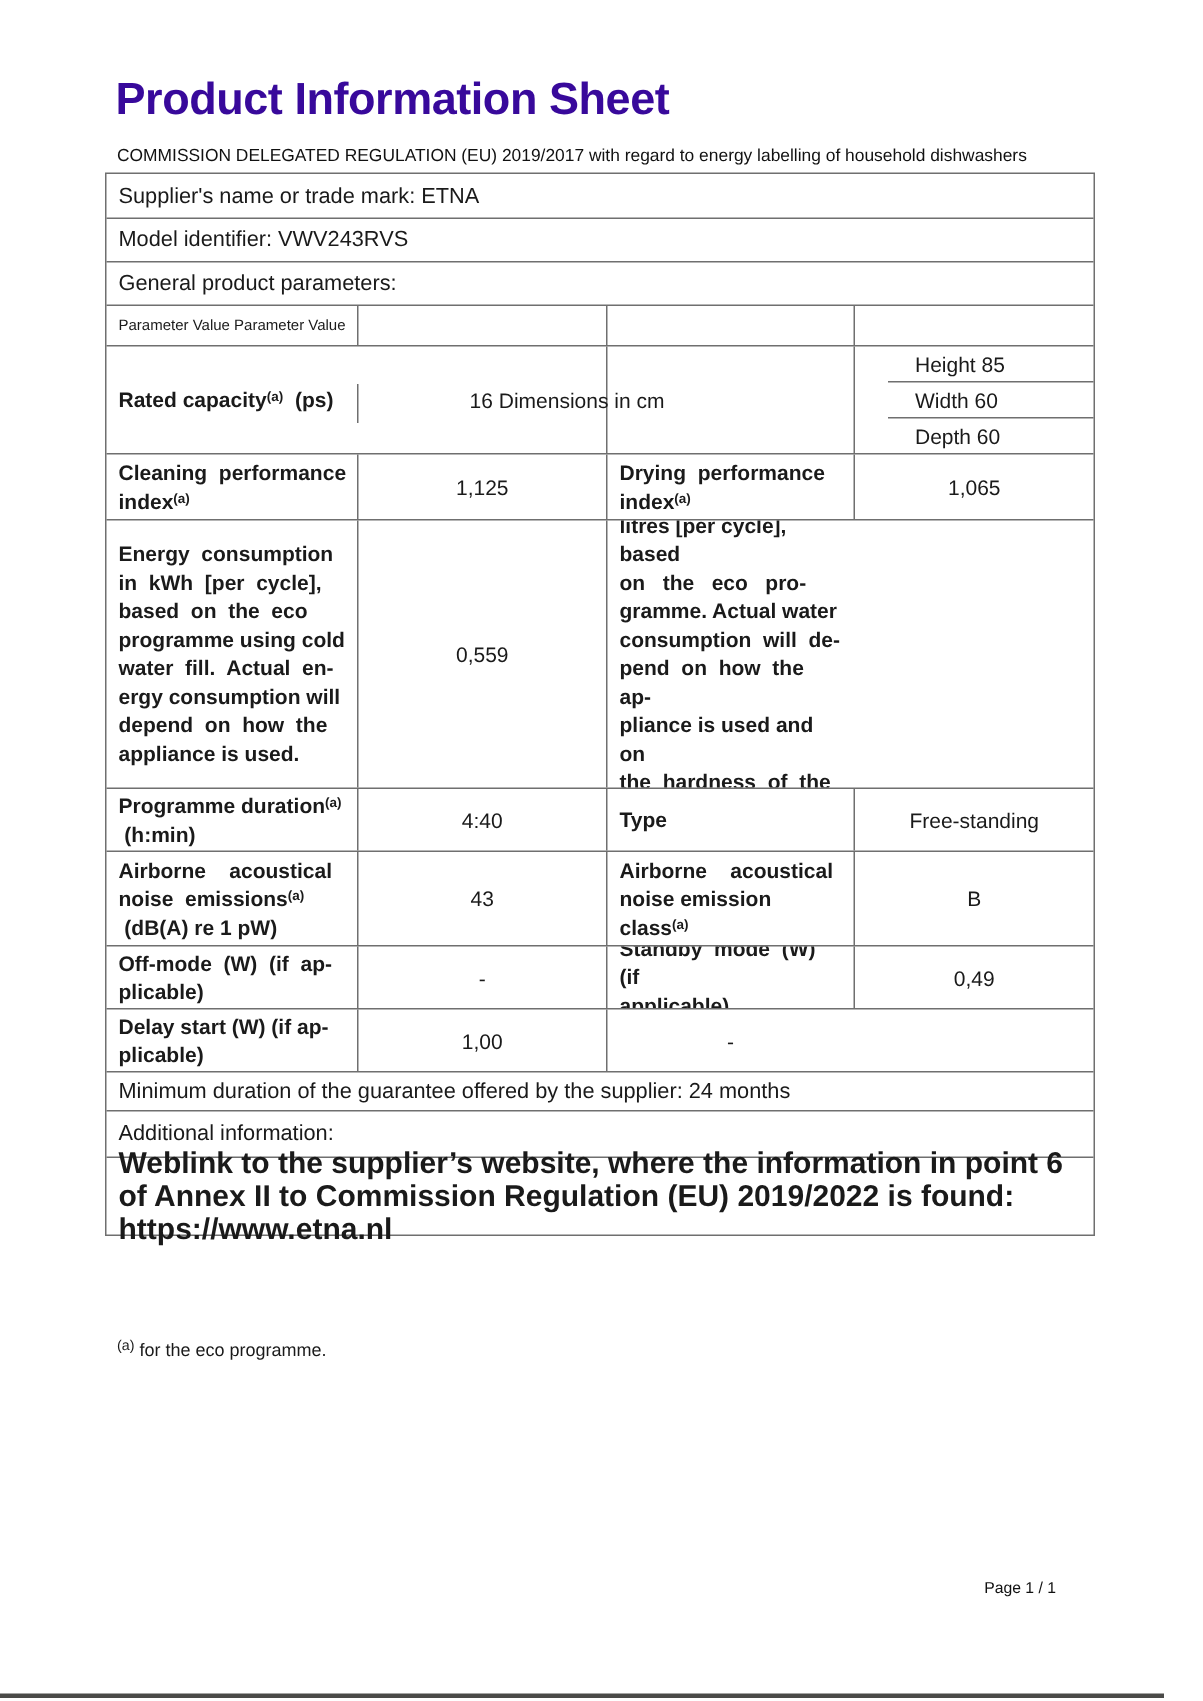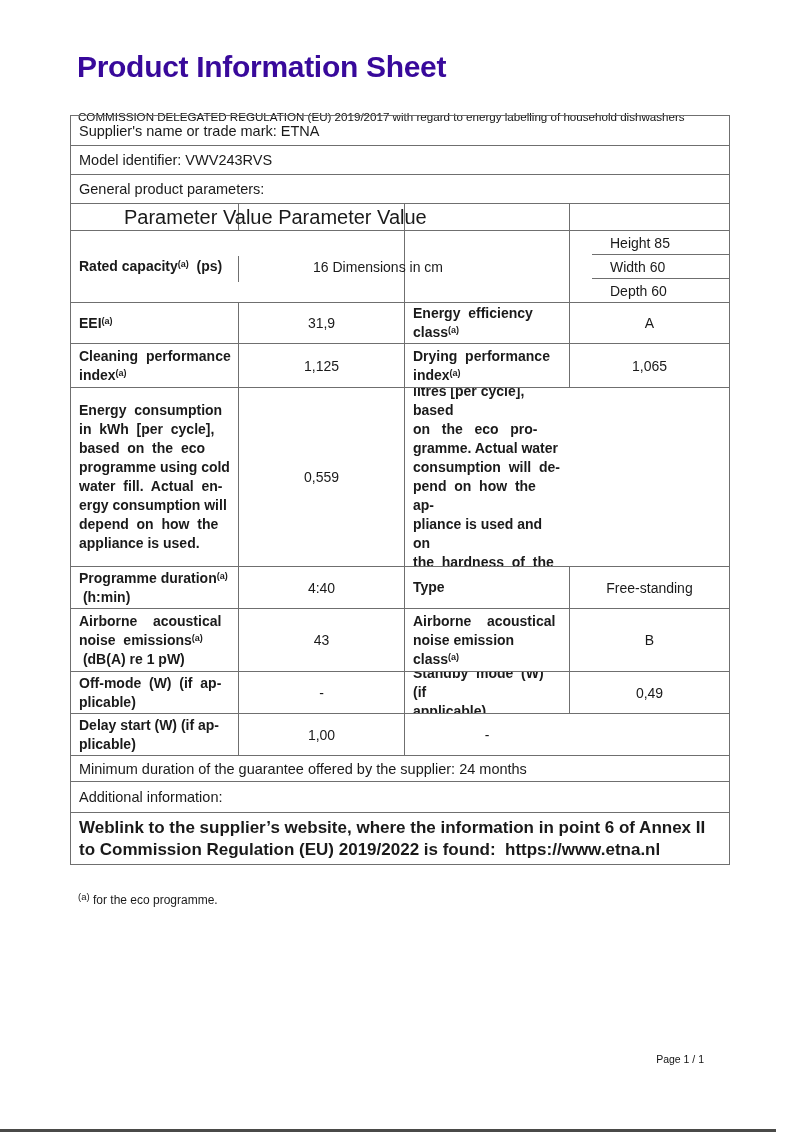--- a/index.html
+++ b/index.html
@@ -15,21 +15,21 @@
     font-family:"Liberation Sans", sans-serif;
     color:var(--ink);
     overflow:hidden;
   }
   .title{
     position:absolute;left:77px;top:50px;width:660px;
     font-size:30px;font-weight:700;letter-spacing:-0.3px;
     color:var(--title);
   }
   .subtitle{
-    position:absolute;left:78px;top:110px;width:680px;
+    position:absolute;left:78px;top:97px;width:680px;
     font-size:11.6px;color:#111;
   }
   .sheet{
     position:absolute;left:70px;top:115px;width:660px;
     border:1px solid var(--line);
     box-sizing:border-box;
     font-size:14px;
   }
   .row{
     box-sizing:border-box;
@@ -45,29 +45,29 @@
   .lt{white-space:pre-wrap;line-height:19px;font-weight:bold;}
   b,.b{font-weight:400;}
   .v2{margin-left:4px;}
   sup.a{font-size:9px;vertical-align:4px;line-height:0;}
   
   .h30{height:30px}.h29{height:29px}.h27{height:27px}.h72{height:72px}
   .h41{height:41px}.h44{height:44px}.h179{height:179px}.h42{height:42px}
   .h63{height:63px}.h26{height:26px}.h31{height:31px}.h51{height:51px}
   
   .vl{position:absolute;width:1px;background:var(--line);top:0;bottom:0;}
-  .ph-text{position:relative;padding-left:8px;font-size:20px;margin-left:45px;}
+  .ph-text{position:relative;padding-left:8px;font-size:10px;}
   .rc-label{position:absolute;left:0;top:0;bottom:0;width:167px;display:flex;align-items:center;
     box-sizing:border-box;padding:0 6px 0 8px;}
   .rc-merged{position:absolute;left:167px;top:0;bottom:0;width:280px;display:flex;
     align-items:center;justify-content:center;}
   .rc-dims{position:absolute;left:498px;right:0;top:0;bottom:0;display:flex;flex-direction:column;}
   .dim{flex:1;display:flex;align-items:center;padding-left:18px;box-sizing:border-box;margin-left:23px;}
   .dim + .dim{border-top:1px solid var(--line);}
-  .weblink .lt{line-height:22px;font-size:17px;}
+  .weblink .lt{line-height:22px;font-size:20px;}
   .footnote{position:absolute;left:78px;top:893px;font-size:12px;}
   .footnote sup.a{font-size:9.5px;}
   .pagefooter{position:absolute;top:1053px;right:72px;font-size:10.5px;color:#111;}
   .bottom-edge{position:absolute;left:0;right:0;bottom:2px;height:3px;background:#4a4a48;}
 </style>
 </head>
 <body>
 
 <div class="page">
 
@@ -114,31 +114,20 @@
           </div>
         <div class="dim">
             <span>Width 60</span>
           </div>
         <div class="dim">
             <span>Depth 60</span>
           </div>
       </div>
     </div>
 
-    <div class="row grid4 h41">
-      <div class="c">
-        <span class="lt"><span>EEI</span><sup class="a">(a)</sup></span>
-      </div>
-      <div class="c val">31,9</div>
-      <div class="c">
-        <span class="lt"><span>Energy  efficiency
-class</span><sup class="a">(a)</sup></span>
-      </div>
-      <div class="c val">A</div>
-    </div>
 
     <div class="row grid4 h44">
       <div class="c">
         <span class="lt"><span>Cleaning  performance
 index</span><sup class="a">(a)</sup></span>
       </div>
       <div class="c val">1,125</div>
       <div class="c">
         <span class="lt"><span>Drying  performance
 index</span><sup class="a">(a)</sup></span>

